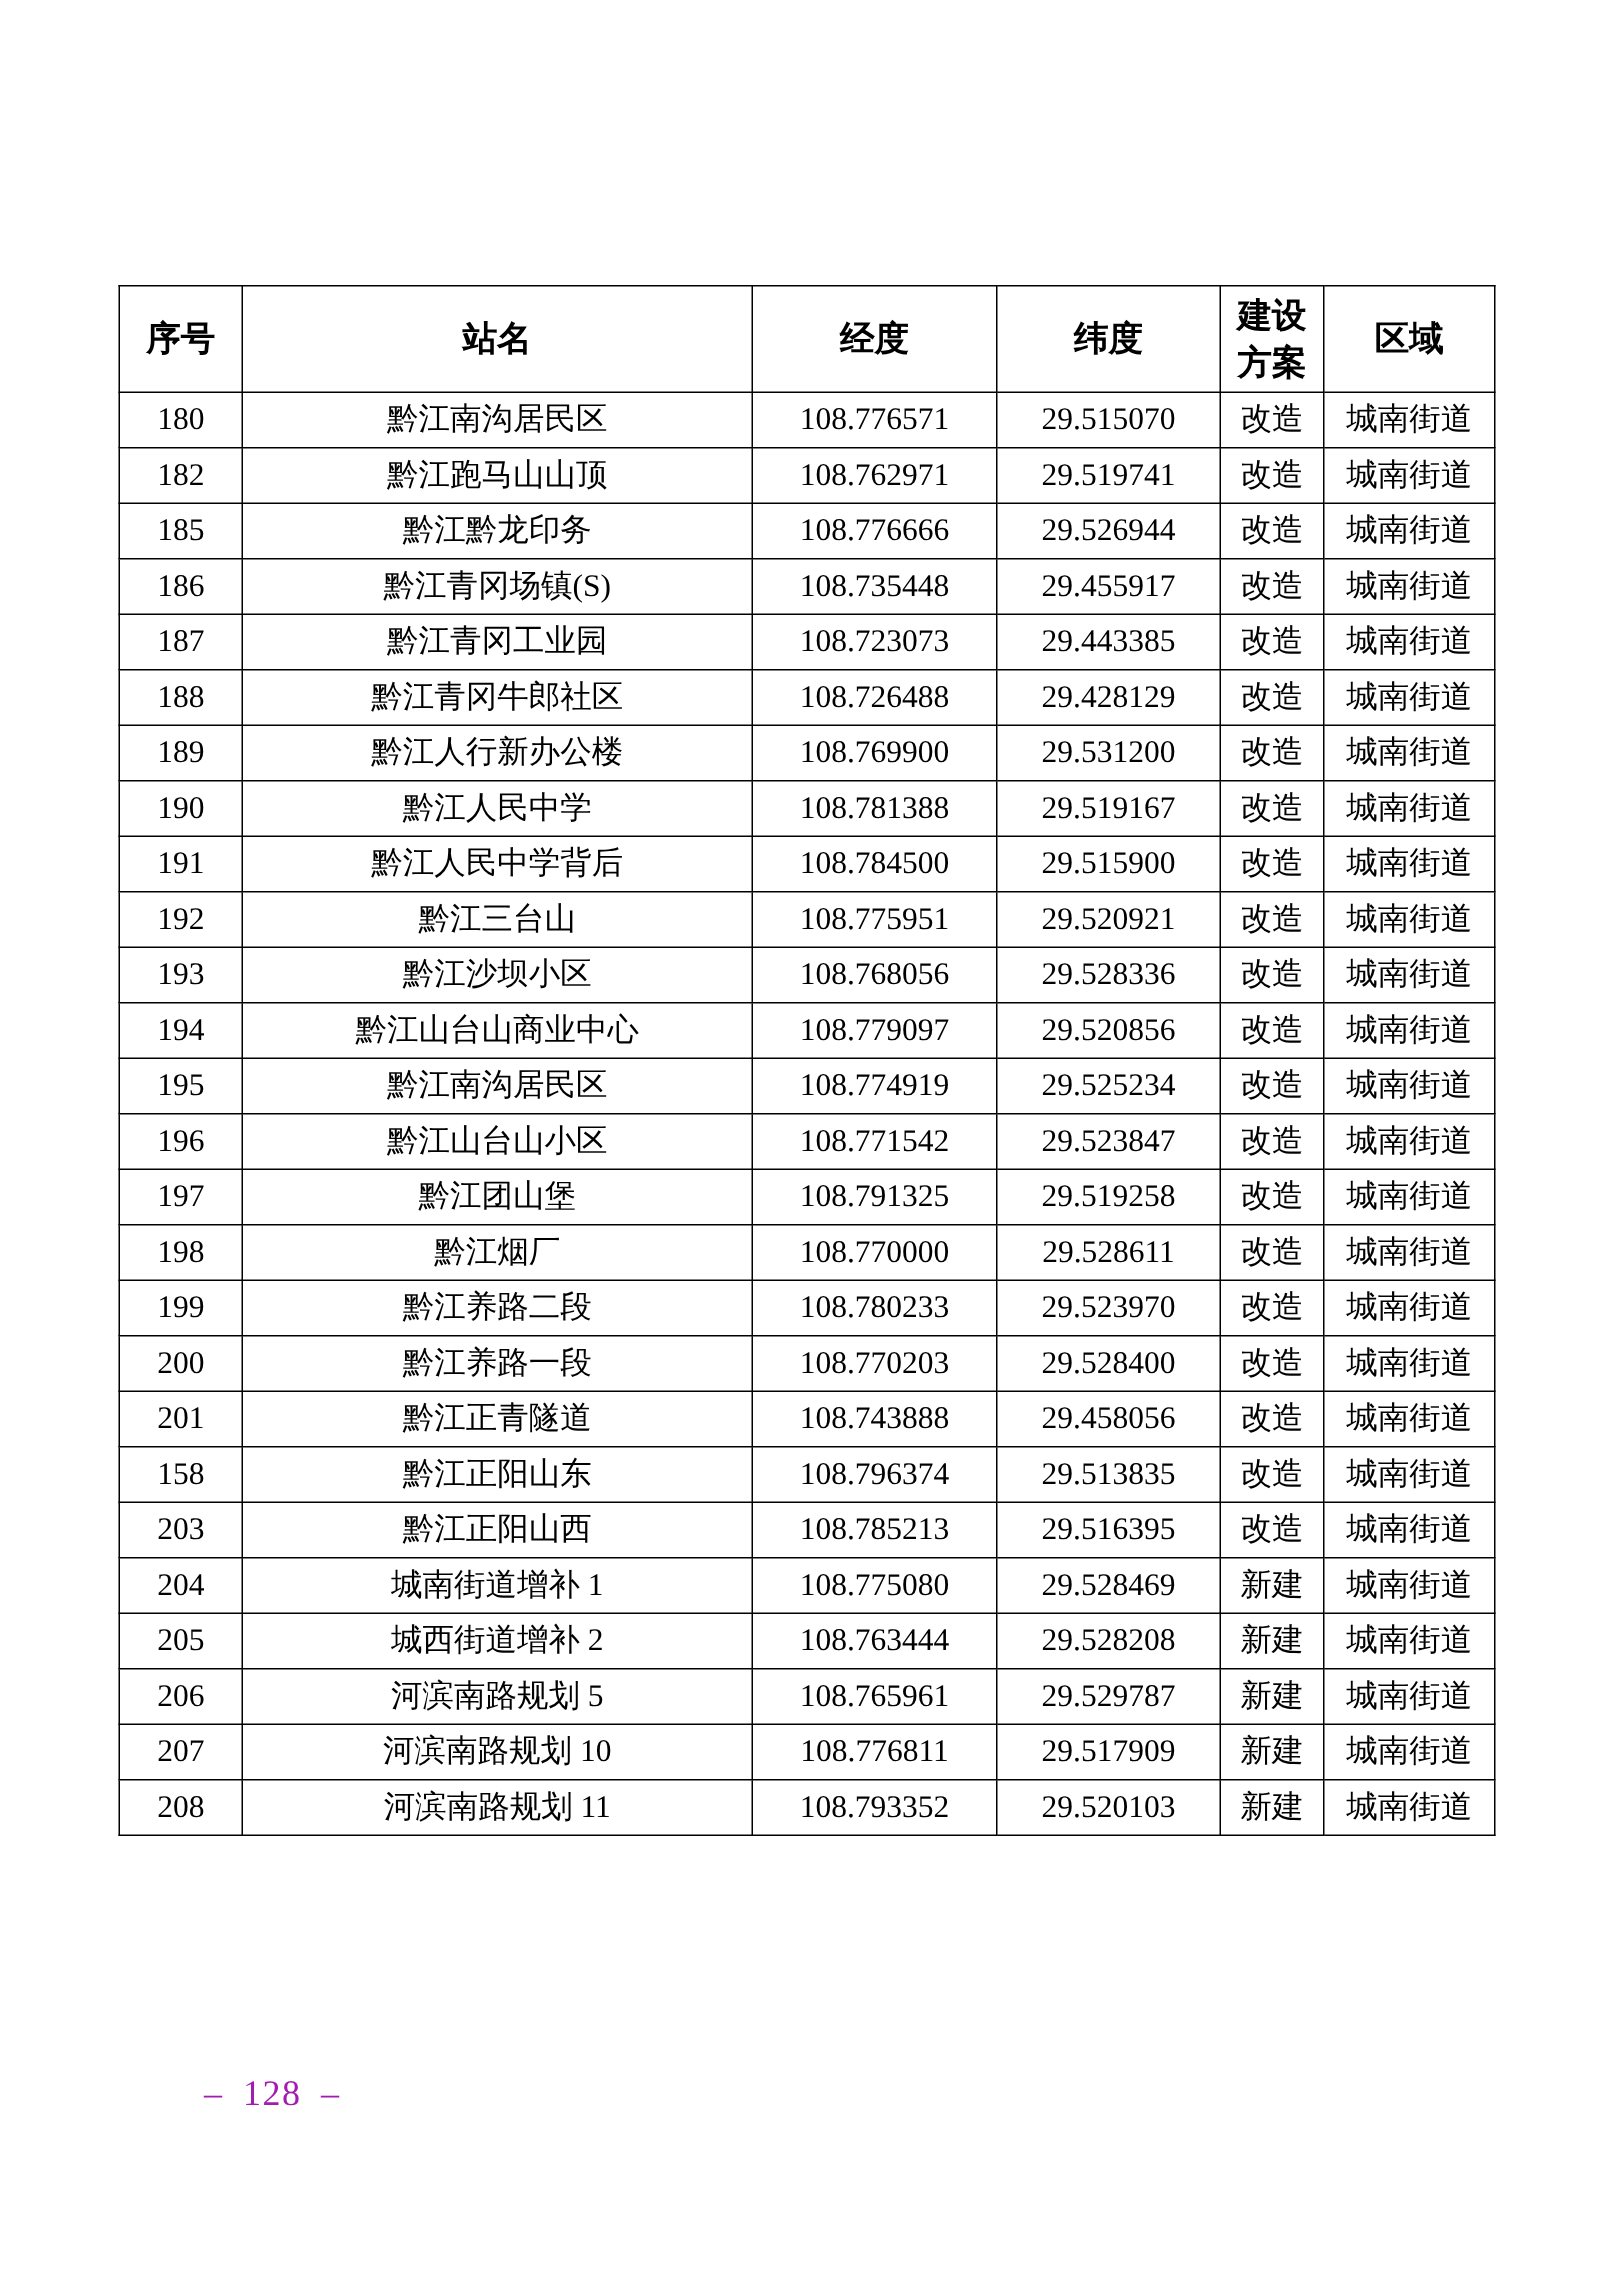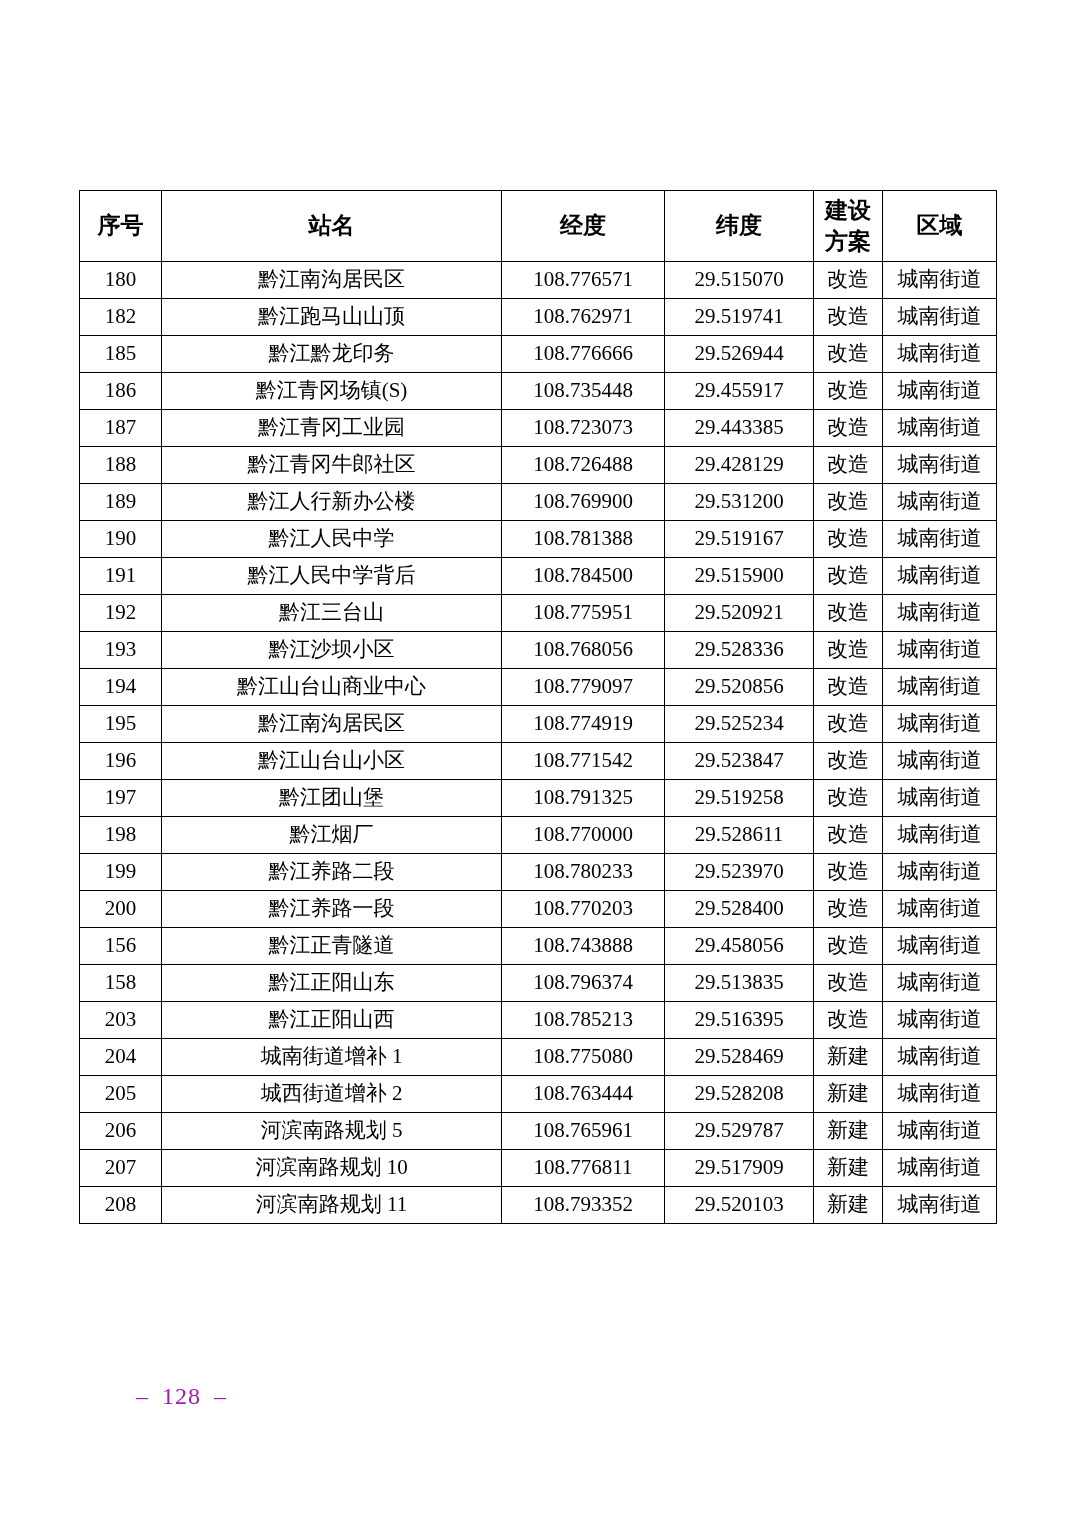--- a/index.html
+++ b/index.html
@@ -225,21 +225,21 @@
         </tr>
         <tr>
           <td>200</td>
           <td>黔江养路一段</td>
           <td>108.770203</td>
           <td>29.528400</td>
           <td>改造</td>
           <td>城南街道</td>
         </tr>
         <tr>
-          <td>156</td>
+          <td>201</td>
           <td>黔江正青隧道</td>
           <td>108.743888</td>
           <td>29.458056</td>
           <td>改造</td>
           <td>城南街道</td>
         </tr>
         <tr>
           <td>158</td>
           <td>黔江正阳山东</td>
           <td>108.796374</td>

